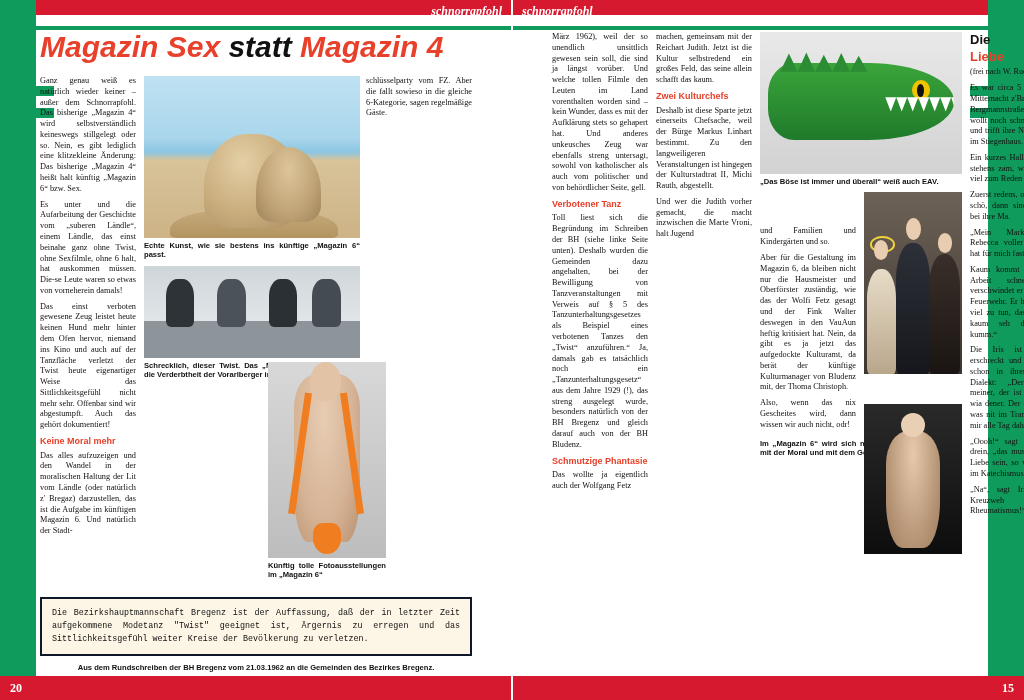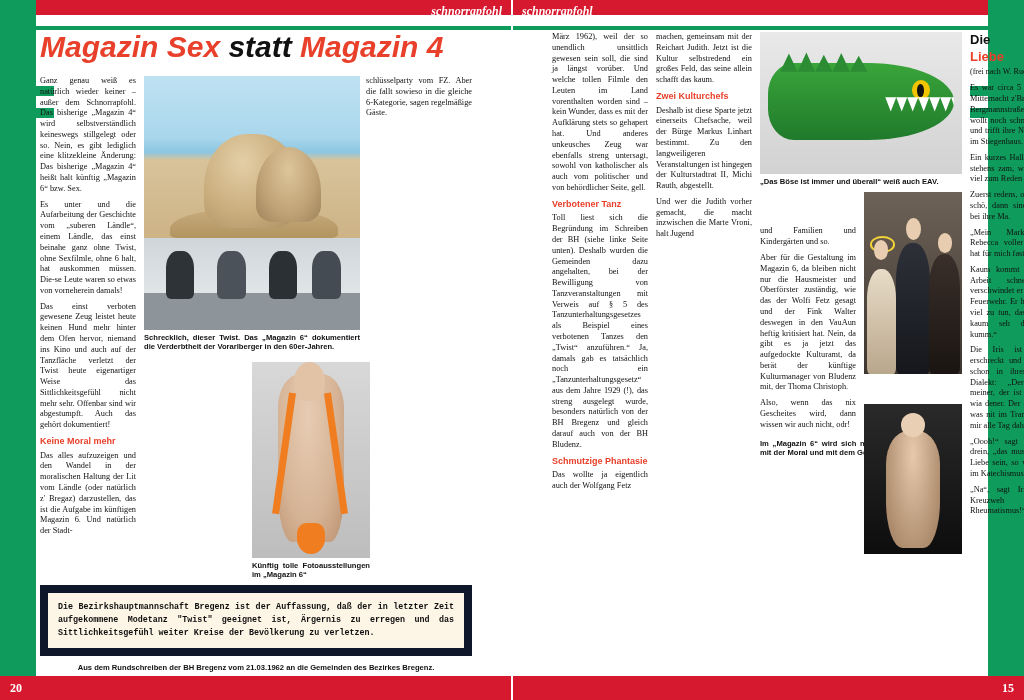--- a/index.html
+++ b/index.html
@@ -107,23 +107,23 @@
   .gp-face{position:absolute;border-radius:50%;background:#e9cdb0;}
   .gp-halo{position:absolute;left:6%;top:24%;width:22%;height:7%;border:2px solid #f2d23a;border-radius:50%;}
 
   
   .img-woman{background:linear-gradient(#2a2a2a,#0d0d0d);}
   .wm-body{position:absolute;left:22%;top:18%;width:56%;height:78%;background:radial-gradient(ellipse at 50% 20%,#e7c9ab,#9d7a5c);border-radius:40% 40% 30% 30%/28% 28% 40% 40%;}
   .wm-head{position:absolute;left:38%;top:6%;width:24%;height:16%;background:#e9cfb3;border-radius:50%;}
 
   
   .notice{
-    position:absolute;left:0;right:0;bottom:16px;border:8px solid #0f172a;
+    position:absolute;left:0;right:0;bottom:16px;border:2px solid #0f172a;
     background:#fdf6e6;padding:8px 10px;
-    font-family:"Liberation Mono", monospace;font-size:8.4px;line-height:1.55;color:#111;text-align:justify;font-weight:bold;
+    font-family:"Liberation Mono", monospace;font-size:8.4px;line-height:1.55;color:#111;text-align:justify;
   }
   .notice-src{
     position:absolute;left:0;right:0;bottom:0;
     font-family:"Liberation Sans",sans-serif;font-weight:bold;font-size:7.6px;text-align:center;
   }
 
   
   .box-liebe .title{font-family:"Liberation Sans",sans-serif;font-weight:bold;font-size:13px;margin:0 0 1px 0;}
   .box-liebe .title .red{color:#e8402a;}
   .box-liebe .sub{font-size:8px;margin:0 0 6px 0;}
@@ -164,36 +164,37 @@
           <div class="subhead">Keine Moral mehr</div>
           <p>Das alles aufzuzeigen und den Wandel in der moralischen Haltung der Lit vom Ländle (oder natürlich z' Bregaz) darzustellen, das ist die Aufgabe im künftigen Magazin 6. Und natürlich der Stadt-</p>
         </div>
 
         <div class="col" style="left:104px;width:216px;">
           <div class="photo img-beach" style="height:162px;">
             <div class="sandbase"></div>
             <div class="sandfig"></div>
             <div class="sandfig2"></div>
           </div>
+          <div class="caption">Echte Kunst, wie sie bestens ins künftige „Magazin 6“ passt.</div>
 
           <div class="photo img-twist" style="height:92px;">
             <div class="tw-floor"></div>
             <div class="tw-p a"></div>
             <div class="tw-p b"></div>
             <div class="tw-p c"></div>
             <div class="tw-p d"></div>
           </div>
           <div class="caption">Schrecklich, dieser Twist. Das „Magazin 6“ dokumentiert die Verderbtheit der Vorarlberger in den 60er-Jahren.</div>
         </div>
 
         <div class="col" style="left:326px;width:106px;">
           <p>schlüsselparty vom FZ. Aber die fallt sowieso in die gleiche 6-Kategorie, sagen regelmäßige Gäste.</p>
         </div>
 
-        <div class="col" style="left:212px;width:118px;top:286px;bottom:auto;">
+        <div class="col" style="left:228px;width:118px;top:286px;bottom:auto;">
           <div class="photo img-body" style="height:196px;">
             <div class="bd-torso"></div>
             <div class="bd-head"></div>
             <div class="bd-strap l"></div>
             <div class="bd-strap r"></div>
             <div class="bd-brief"></div>
           </div>
           <div class="caption">Künftig tolle Fotoausstellungen im „Magazin 6“</div>
         </div>
 

